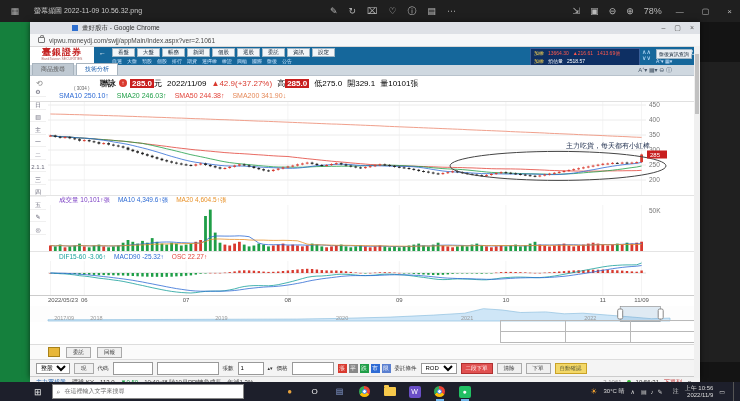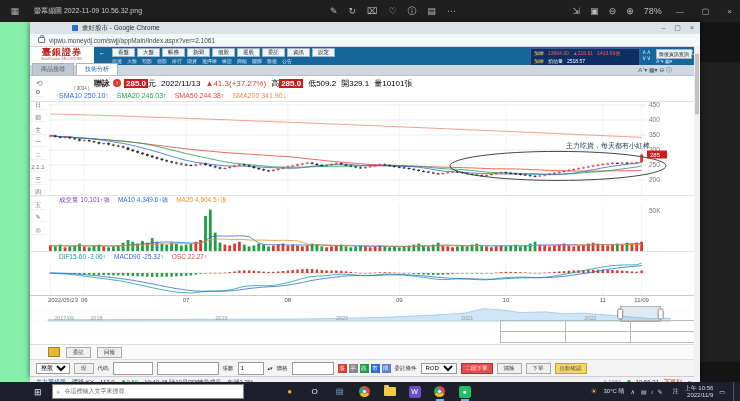--- a/index.html
+++ b/index.html
@@ -5,21 +5,21 @@
   html,body{margin:0;padding:0;}
   body{width:740px;height:401px;background:#141414;font-family:"Liberation Sans",sans-serif;overflow:hidden;position:relative;}
   
   #photos-bar{position:absolute;top:0;left:0;width:740px;height:22px;background:#1f1f1f;color:#ccc;display:flex;align-items:center;font-size:7px;}
   #photos-menu{width:14px;text-align:center;color:#aaa;font-size:9px;margin-left:8px;}
   #photos-filename{margin-left:12px;color:#c9c9c9;}
   #photos-center{position:absolute;left:330px;top:0;height:22px;display:flex;align-items:center;gap:11px;color:#bbb;font-size:9px;}
   #photos-right{position:absolute;right:4px;top:0;height:22px;display:flex;align-items:center;gap:10px;color:#bbb;font-size:9px;}
   #photos-right .winctl{font-size:8px;padding:0 4px;}
   
-  #photo-area{position:absolute;top:22px;left:0;width:608px;height:360px;background:#86efac;text-decoration:underline;}
+  #photo-area{position:absolute;top:22px;left:0;width:608px;height:360px;background:#15803d;text-decoration:underline;}
   #photo-glow{position:absolute;top:40px;left:700px;width:40px;height:300px;background:#202020;}
   
   #chrome{position:absolute;top:0;left:30px;width:670px;height:356px;background:#fff;box-shadow:0 0 6px rgba(0,0,0,.6);}
   #chrome-title{height:12px;background:#dee1e6;display:flex;align-items:center;font-size:6.5px;color:#333;}
   #chrome-fav{width:6px;height:6px;background:#2d6fd0;margin:0 4px 0 42px;}
   #chrome-ctl{margin-left:auto;display:flex;gap:9px;margin-right:6px;color:#555;font-size:7px;}
   #chrome-url{height:12px;background:#f6f7f8;border-bottom:1px solid #d8d8d8;display:flex;align-items:center;font-size:6.5px;color:#4a4a4a;}
   #lock-icon{width:5px;height:4px;border:1px solid #777;border-radius:1px;margin:0 4px 0 8px;position:relative;}
   #lock-icon:before{content:"";position:absolute;top:-3px;left:0.5px;width:2px;height:2px;border:1px solid #777;border-bottom:none;border-radius:2px 2px 0 0;}
   
@@ -41,21 +41,21 @@
   #refresh-btn{position:absolute;left:660px;top:2px;color:#fff;font-size:7px;}
   #hdr-tools{position:absolute;left:626px;top:11px;color:#cfe6ff;font-size:5px;}
   
   #tab-strip{height:10px;background:#cfd8e0;border-bottom:1px solid #b8c2cc;display:flex;align-items:flex-end;padding-left:2px;position:relative;}
   .tab{font-size:6px;padding:1px 8px;color:#555;background:#bfc9d2;border:1px solid #a8b4be;border-bottom:none;margin-right:2px;}
   .tab.active{background:#fff;color:#1b5fae;}
   #strip-tools{position:absolute;right:28px;top:1px;font-size:6px;color:#456;}
   
   #quote-row{height:14px;background:#fff;display:flex;align-items:center;font-size:8px;position:relative;}
   #quick-icon{color:#888;font-size:8px;margin-left:6px;width:10px;}
-  #stock-name{font-weight:bold;color:#222;margin-left:0;padding-left:48px;}
+  #stock-name{font-weight:bold;color:#222;margin-left:6px;padding-left:48px;}
   #stock-code{font-size:4.5px;color:#666;position:absolute;left:44px;top:10px;}
   #limitup-icon{width:8px;height:8px;border-radius:50%;background:#d93a2f;color:#fff;font-size:6px;line-height:8px;text-align:center;margin:0 3px;}
   .badge{background:#c81e1e;color:#fff;font-weight:bold;padding:0 2px;font-size:8px;}
   #quote-row .sep{margin-left:5px;}
   .red-t{color:#d93a2f;}
   
   #sma-row{height:11px;background:#fff;display:flex;align-items:center;gap:8px;padding-left:29px;font-size:7px;border-bottom:1px solid #e0e0e0;}
   
   #chart-region{position:relative;background:#fff;}
   #left-bar{position:absolute;left:0;top:-14px;width:16px;display:flex;flex-direction:column;gap:3.5px;z-index:5;color:#889;font-size:6px;text-align:center;}
@@ -209,27 +209,27 @@
         <div id="strip-tools">A⁺▾ ▦▾ ⊖ ⓘ</div>
     </div>
 
     <div id="quote-row">
       <span id="quick-icon">⟲</span>
       <span id="stock-name">聯詠</span>
       <span id="stock-code">( 3034 )</span>
       <span id="limitup-icon">↑</span>
       <span class="badge">285.0</span>
       <span>元</span>
-      <span class="sep">2022/11/13</span>
-      <span class="sep red-t">▲41.3</span>
+      <span class="sep">2022/11/09</span>
+      <span class="sep red-t">▲42.9</span>
       <span class="red-t">(+37.27%)</span>
       <span class="sep">高</span>
       <span class="badge">285.0</span>
       <span class="sep">低</span>
-      <span>509.2</span>
+      <span>275.0</span>
       <span class="sep">開</span>
       <span>329.1</span>
       <span class="sep">量</span>
       <span>10101張</span>
     </div>
 
     <div id="sma-row">
         <span style="color: rgb(46, 107, 212);">SMA10 250.10↑</span>
         <span style="color: rgb(31, 158, 71);">SMA20 246.03↑</span>
         <span style="color: rgb(226, 68, 58);">SMA50 244.38↑</span>

